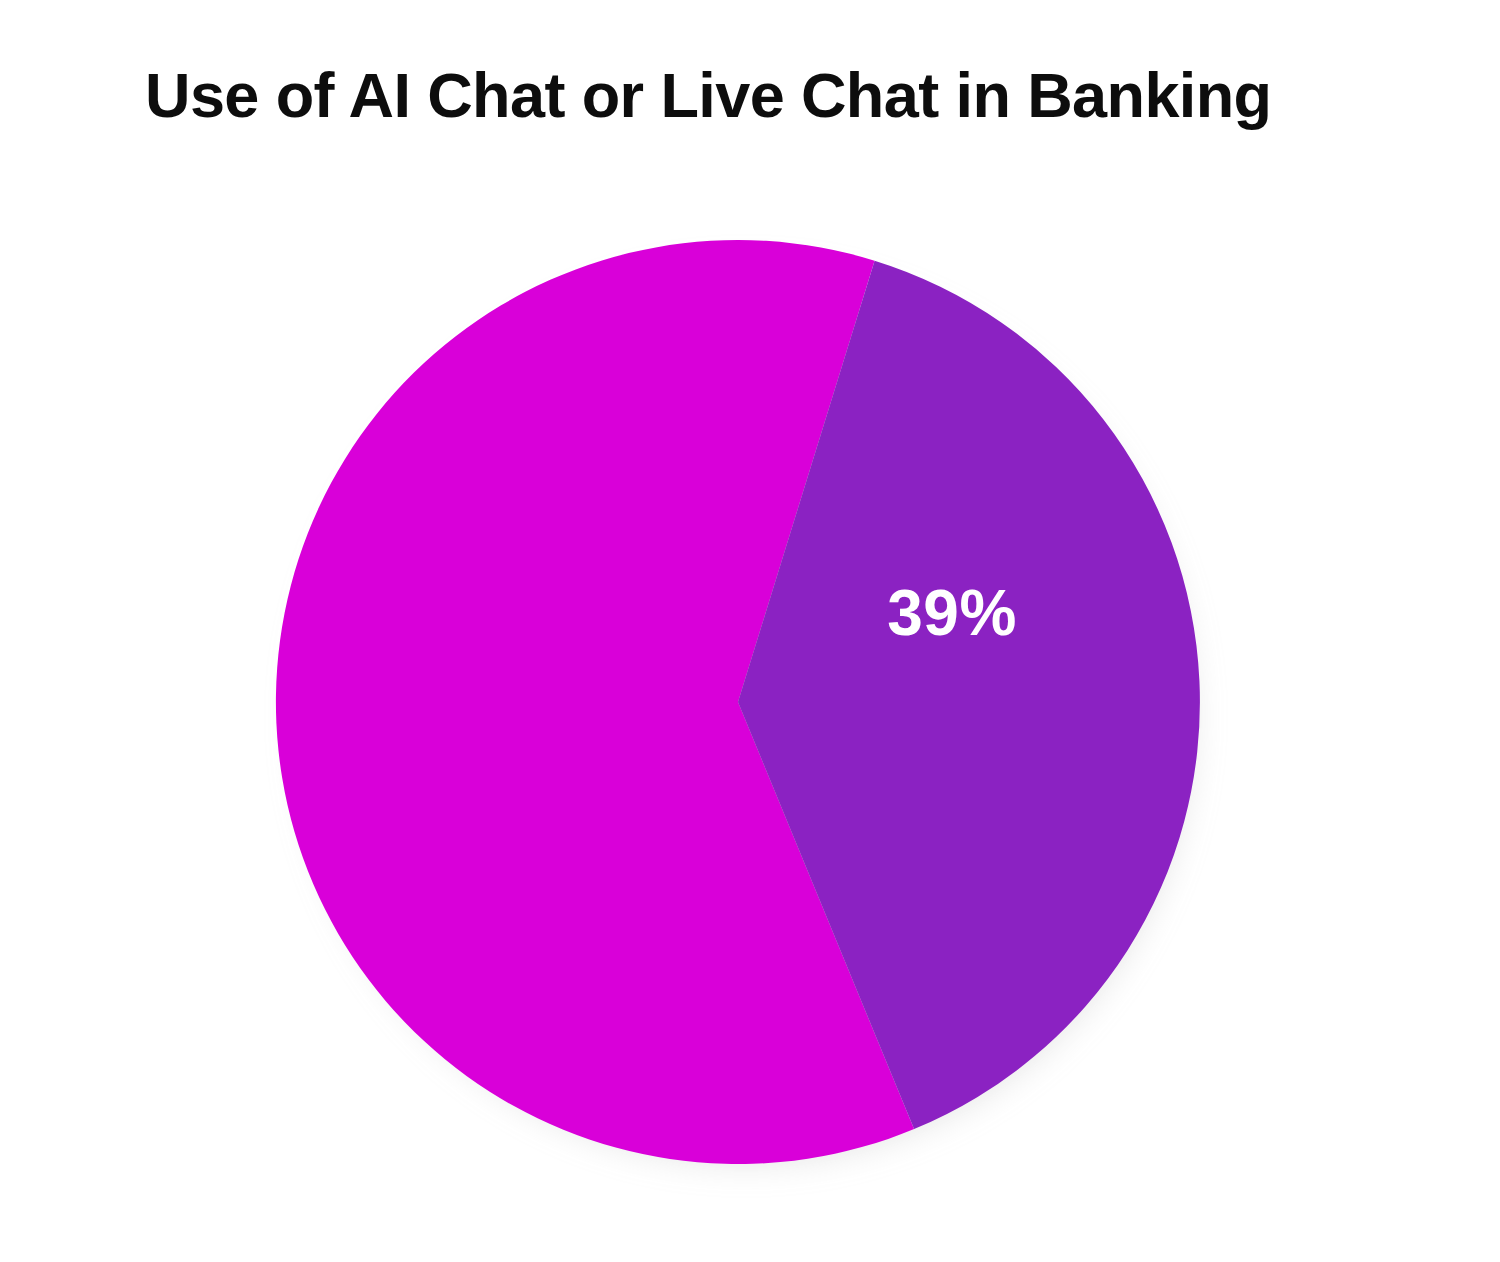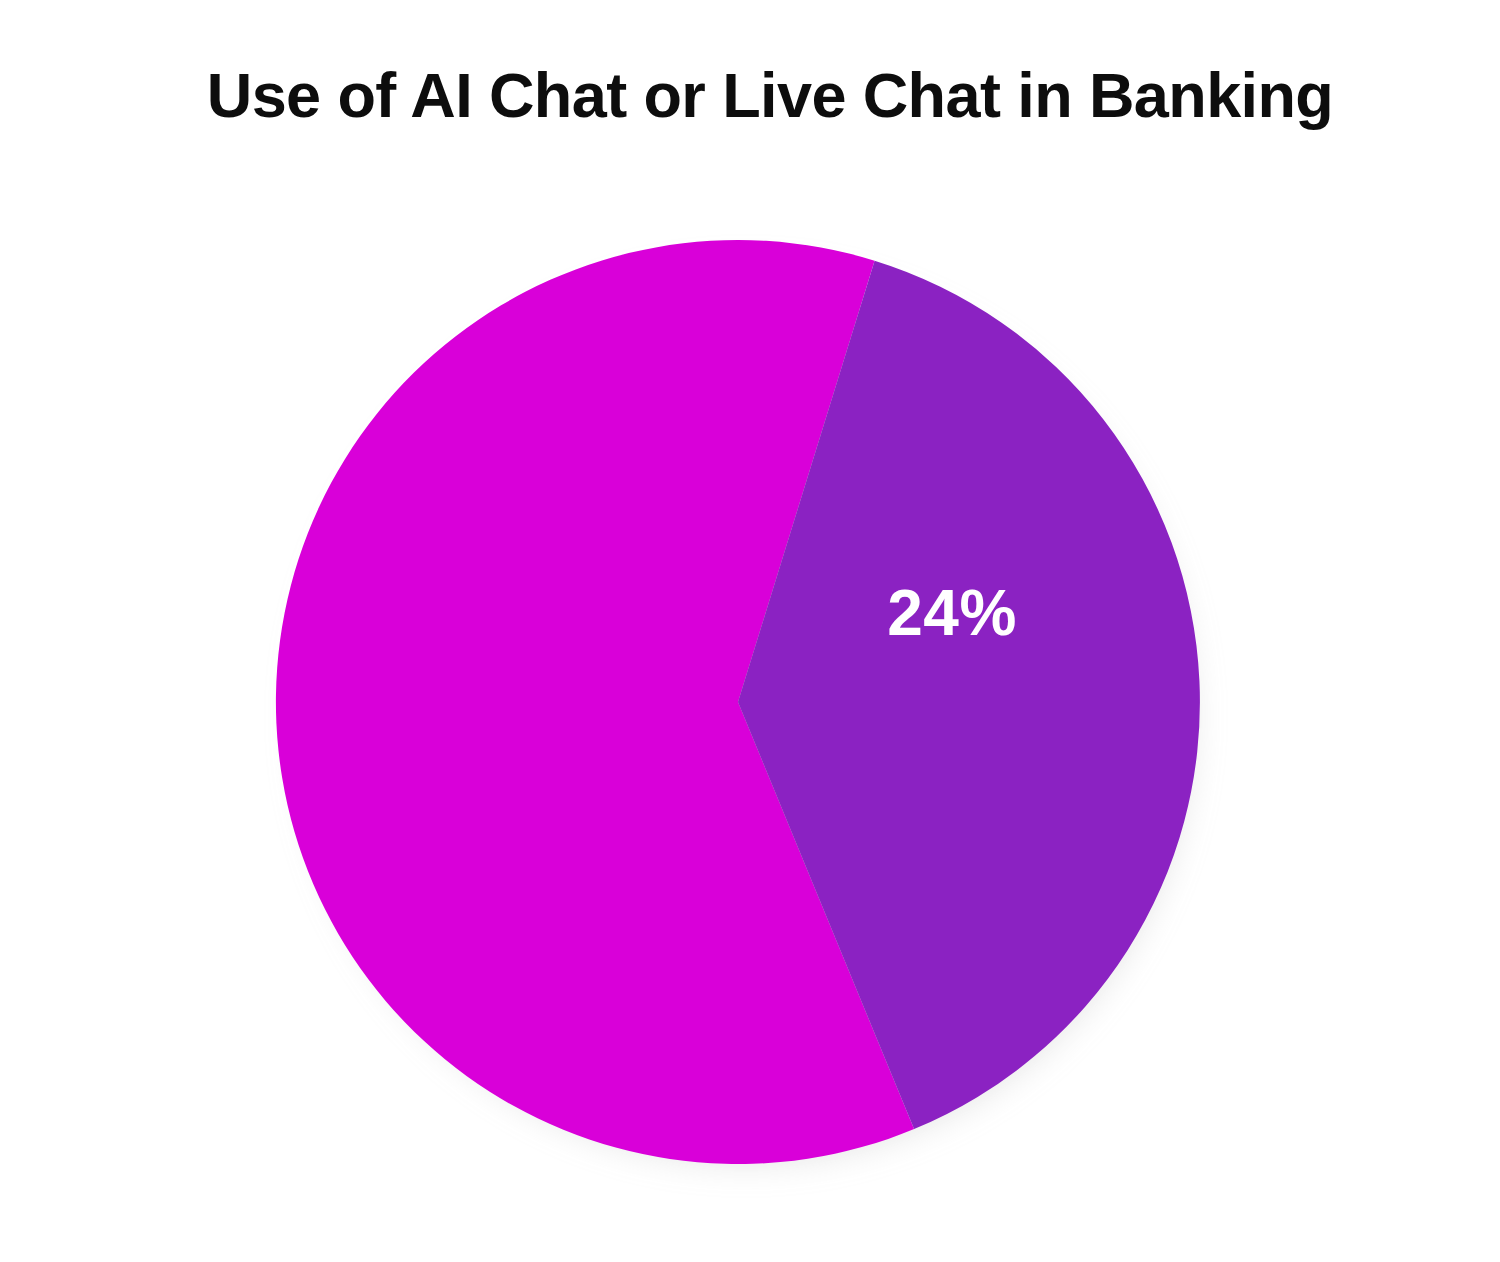--- a/index.html
+++ b/index.html
@@ -28,21 +28,20 @@
     left: 145px;
     top: 62px;
     width: 1250px;
     font-family: "Liberation Sans", sans-serif;
     font-size: 63px;
     font-weight: 700;
     letter-spacing: -0.6px;
     color: #0d0d0d;
     line-height: 1.05;
     white-space: nowrap;
-    text-align: center;
   }
 
   
   #pie-wrap {
     position: absolute;
     left: 0;
     top: 0;
     width: 1500px;
     height: 1262px;
   }
@@ -111,17 +110,17 @@
 
       <ellipse cx="746" cy="716" rx="470" ry="470" fill="url(#pieShadow)" filter="url(#softBlur)"></ellipse>
 
       <path id="slice-no" fill="#d900d9" d="M 738 702 L 914.1 1129.1 A 462 462 0 1 1 874.6 260.7 Z"></path>
 
       <path id="slice-yes" fill="#8b22c2" d="M 738 702 L 874.6 260.7 A 462 462 0 0 1 914.1 1129.1 Z"></path>
     </svg>
 
 
     <div class="slice-label" id="label-yes" style="color: rgb(255, 255, 255);">
-      <span class="value">24%</span>
+      <span class="value">39%</span>
     </div>
   </div>
 
 </div>
 
 </body></html>

